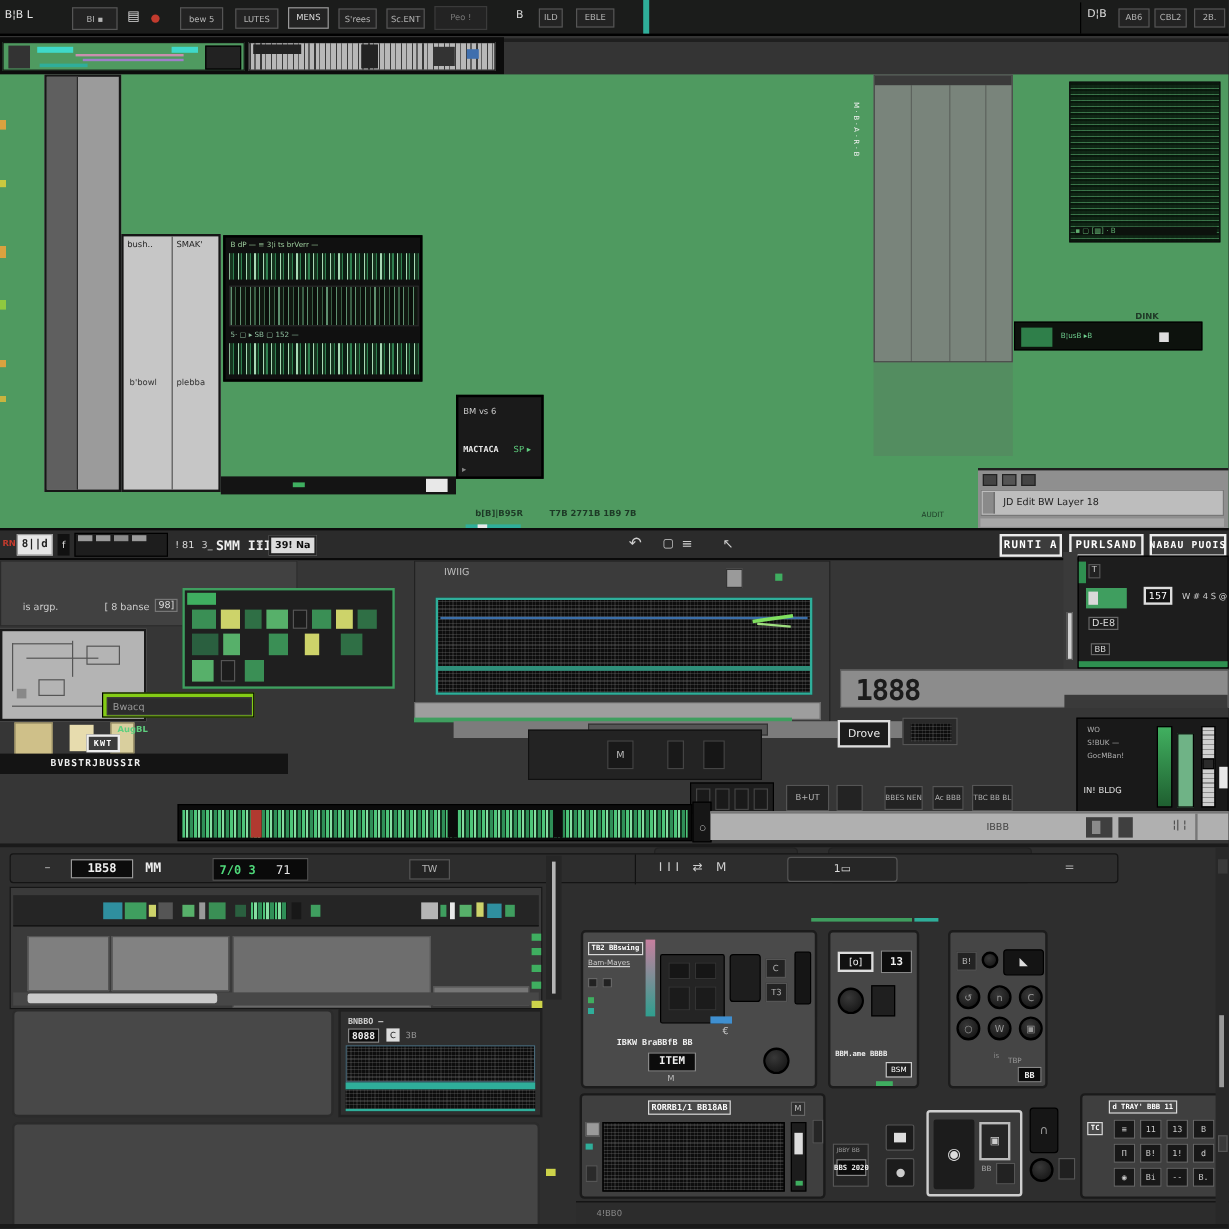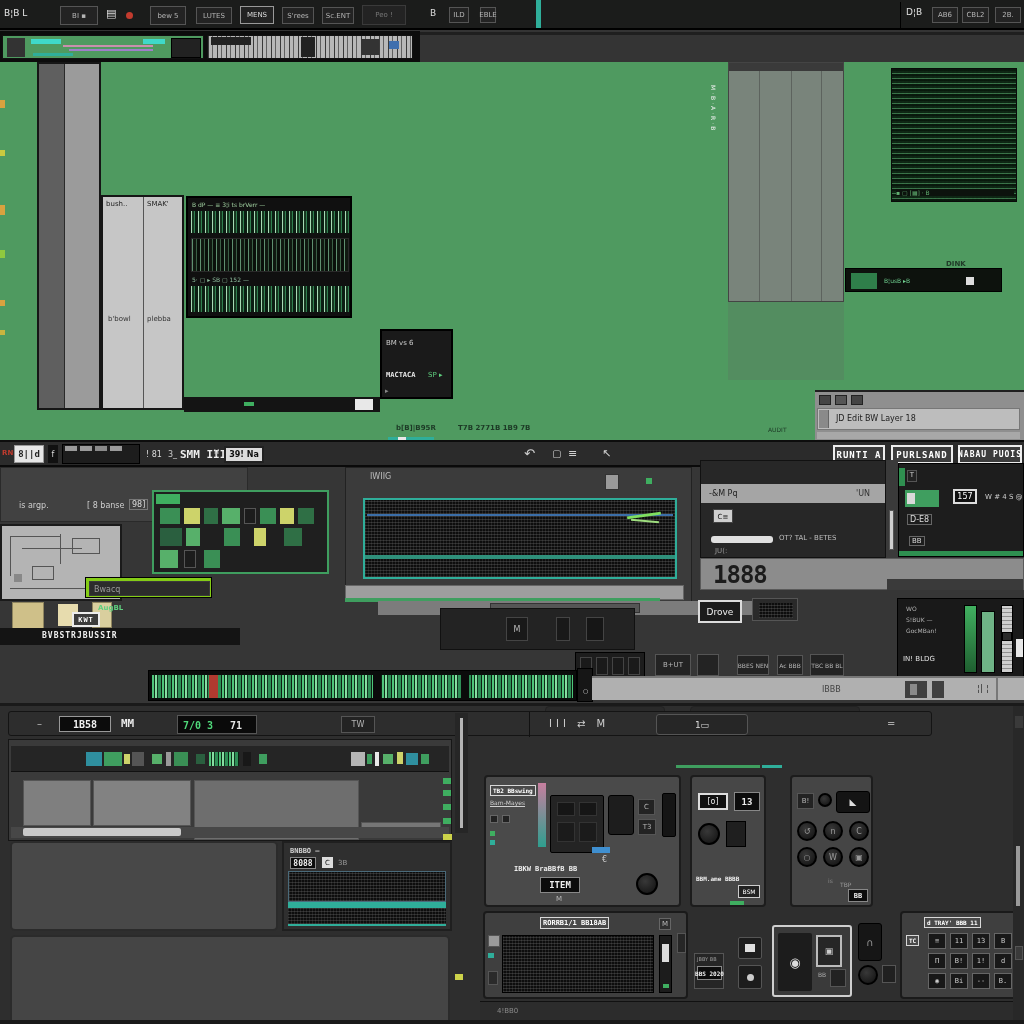--- a/index.html
+++ b/index.html
@@ -37,21 +37,21 @@
     <div class="a tx" style="left:106px;top:7px;color:#dcdcdc;font-size:11px">▤</div>
     <div class="a" style="left:126px;top:12px;width:7px;height:7px;border-radius:50%;background:#c23b2e"></div>
     <div class="a btn" style="left:150px;top:6px;width:36px;height:19px">bew 5</div>
     <div class="a btn" style="left:196px;top:7px;width:36px;height:17px">LUTES</div>
     <div class="a btn" style="left:240px;top:6px;width:34px;height:18px;border-color:#999;color:#ddd">MENS</div>
     <div class="a btn" style="left:282px;top:7px;width:32px;height:17px">S'rees</div>
     <div class="a btn" style="left:322px;top:7px;width:32px;height:17px">Sc.ENT</div>
     <div class="a btn" style="left:362px;top:5px;width:44px;height:20px;border-color:#3a3a3a;color:#777">Peo !</div>
     <div class="a tx" style="left:430px;top:8px;color:#ddd;font-size:9px">B</div>
     <div class="a btn" style="left:449px;top:7px;width:20px;height:16px">ILD</div>
-    <div class="a btn" style="left:480px;top:7px;width:16px;height:16px">EBLE</div>
+    <div class="a btn" style="left:480px;top:7px;width:32px;height:16px">EBLE</div>
     <div class="a" style="left:536px;top:0;width:5px;height:28px;background:#2fae9a"></div>
     <div class="a" style="left:900px;top:2px;width:1px;height:26px;background:#000"></div>
     <div class="a tx" style="left:906px;top:7px;color:#e0e0e0;font-size:9px">D¦B</div>
     <div class="a btn" style="left:932px;top:7px;width:26px;height:16px">AB6</div>
     <div class="a btn" style="left:962px;top:7px;width:27px;height:16px">CBL2</div>
     <div class="a btn" style="left:995px;top:7px;width:26px;height:16px">2B.</div>
   </div>
 
   <div class="a" style="left:0;top:30px;width:1024px;height:32px;background:#343434">
     <div class="a" style="left:0;top:1px;width:420px;height:31px;background:#0c0c0c"></div>
@@ -241,30 +241,20 @@
         <div class="a" style="left:266px;top:20px;width:28px;height:2px;background:#9fdf7f;transform:rotate(5deg)"></div>
         <div class="a" style="left:0;top:55px;width:310px;height:4px;background:#2f8f7a"></div>
       </div>
     </div>
     <div class="a" style="left:345px;top:118px;width:339px;height:15px;background:#9e9e9e;border:1px solid #666"></div>
     <div class="a" style="left:345px;top:131px;width:315px;height:4px;background:#3f9e5f"></div>
     <div class="a" style="left:378px;top:134px;width:417px;height:14px;background:#7c7c7c">
       <div class="a" style="left:112px;top:2px;width:150px;height:10px;background:#555;border:1px solid #333"></div>
     </div>
 
-    <div class="a" style="left:700px;top:-7px;width:186px;height:98px;background:#272727;border:1px solid #111">
-      <div class="a" style="left:0;top:23px;width:184px;height:19px;background:#a5a5a5">
-        <div class="a tx" style="left:8px;top:5px;font-size:8px;color:#222">-&amp;M Pq</div>
-        <div class="a tx" style="left:155px;top:5px;font-size:8px;color:#333">'UN</div>
-      </div>
-      <div class="a tx" style="left:12px;top:48px;width:20px;height:14px;background:#cfcfcf;border:1px solid #444;color:#111;font-size:7px;text-align:center;line-height:14px">C≡</div>
-      <div class="a" style="left:10px;top:75px;width:62px;height:7px;background:#e0e0e0;border-radius:3px"></div>
-      <div class="a tx" style="left:78px;top:73px;font-size:7px;color:#bdbdbd">OT? TAL - BETES</div>
-      <div class="a tx" style="left:14px;top:86px;font-size:7px;color:#9a9a9a">JU(:</div>
-    </div>
     <div class="a" style="left:886px;top:-7px;width:12px;height:98px;background:#3a3a3a">
       <div class="a" style="left:3px;top:50px;width:5px;height:40px;background:#d0d0d0;border:1px solid #555"></div>
     </div>
 
     <div class="a" style="left:898px;top:-4px;width:126px;height:94px;background:#1d1d1d;border:1px solid #000">
       <div class="a" style="left:0;top:4px;width:6px;height:18px;background:#2f8f50"></div>
       <div class="a tx" style="left:8px;top:6px;width:10px;height:12px;background:#222;border:1px solid #555;color:#cfcfcf;font-size:7px;text-align:center">T</div>
       <div class="a" style="left:6px;top:26px;width:34px;height:17px;background:#3f9e5f">
         <div class="a" style="left:2px;top:3px;width:8px;height:11px;background:#d9d9d9"></div>
       </div>
@@ -340,21 +330,21 @@
     <div class="a" style="left:690px;top:0;width:170px;height:30px;background:#282828;border:1px solid #222;border-radius:4px"></div>
     <div class="a" style="left:676px;top:59px;width:84px;height:3px;background:#3f9e5f"></div>
     <div class="a" style="left:762px;top:59px;width:20px;height:3px;background:#2fae9a"></div>
 
     <div class="a" style="left:8px;top:5px;width:924px;height:25px;background:#2d2d2d;border:1px solid #141414;border-radius:3px">
       <div class="a tx" style="left:28px;top:6px;font-size:10px;color:#bbb">–</div>
       <div class="a disp" style="left:50px;top:4px;width:52px;height:16px;border-color:#999;font-size:10px">1B58</div>
       <div class="a mono" style="left:112px;top:5px;font-size:11px;font-weight:bold;color:#ececec">MM</div>
       <div class="a" style="left:168px;top:3px;width:80px;height:19px;background:#0a0a0a;border:1px solid #555">
         <span class="a mono" style="left:5px;top:4px;font-size:10px;font-weight:bold;color:#4fd97a">7/0 3</span>
-        <span class="a mono" style="left:52px;top:4px;font-size:10px;font-weight:bold;color:#e8e8e8">71</span>
+        <span class="a mono" style="left:52px;top:4px;font-size:10px;font-weight:normal;color:#e8e8e8">71</span>
       </div>
       <div class="a btn" style="left:332px;top:4px;width:34px;height:17px;font-size:8px">TW</div>
       <div class="a" style="left:520px;top:0;width:1px;height:25px;background:#111"></div>
       <div class="a tx" style="left:540px;top:6px;font-size:10px;color:#cfcfcf;letter-spacing:4px">III ⇄ M</div>
       <div class="a f" style="left:647px;top:2px;width:92px;height:21px;background:#262626;border:1px solid #555;border-radius:3px;color:#ddd;font:9px 'DejaVu Sans',sans-serif">1▭</div>
       <div class="a tx" style="left:878px;top:6px;font-size:10px;color:#aaa">=</div>
     </div>
 
     <div class="a" style="left:8px;top:33px;width:444px;height:102px;background:#3a3a3a;border:1px solid #161616">
       <div class="a" style="left:2px;top:6px;width:438px;height:26px;background:#252525;border-bottom:1px solid #111">

